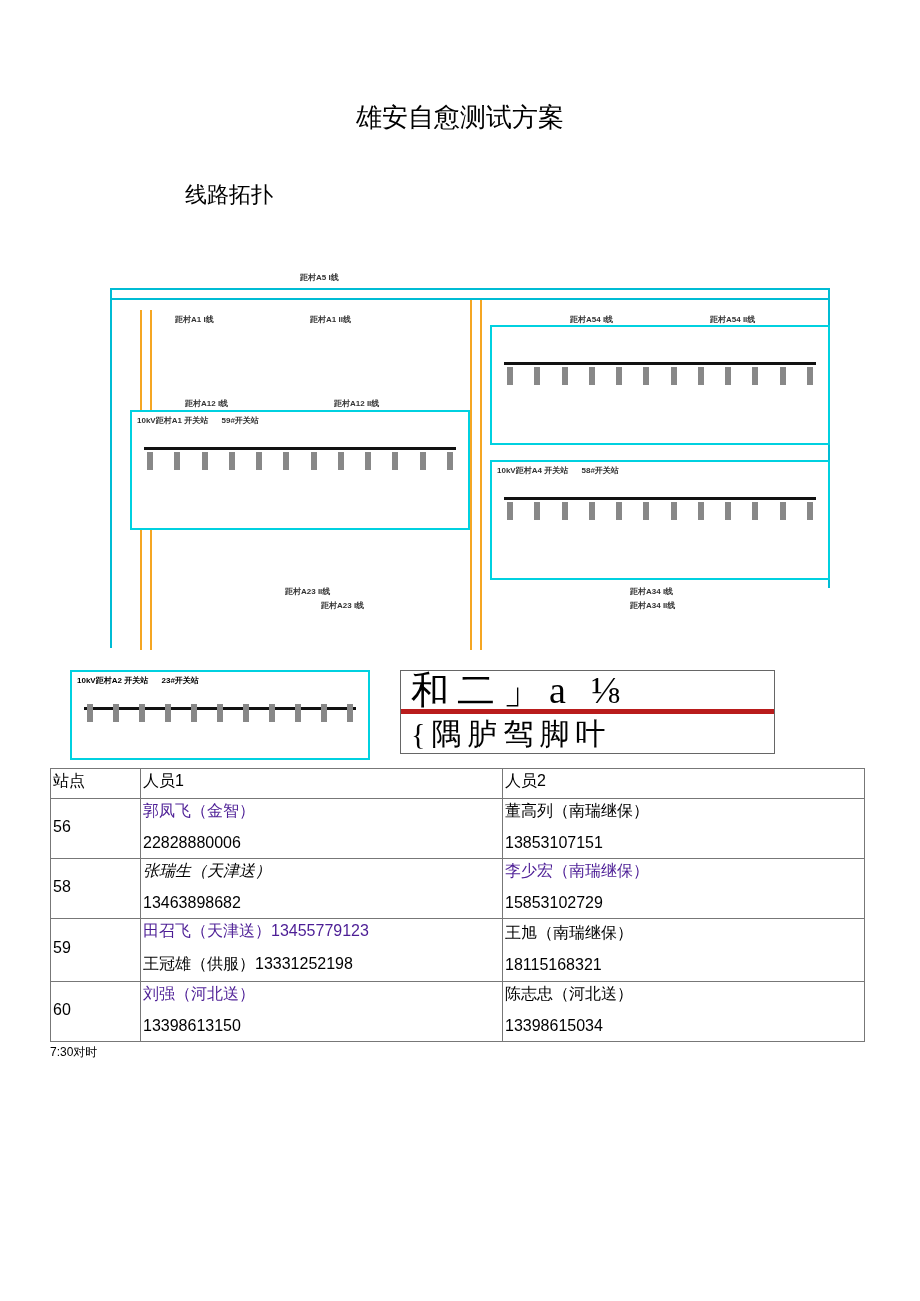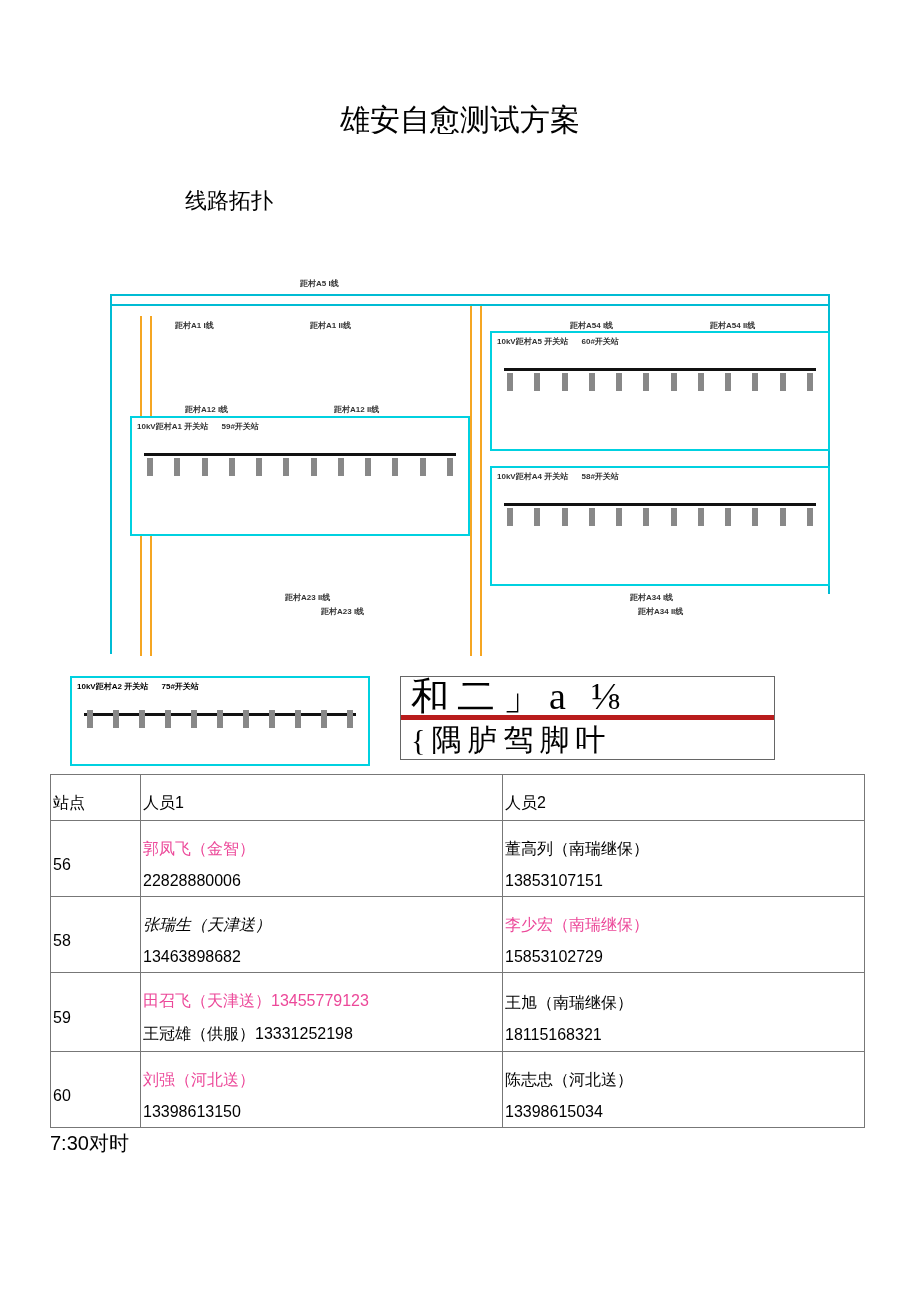--- a/index.html
+++ b/index.html
@@ -7,21 +7,21 @@
     background: #ffffff;
     width: 920px;
     font-family: "SimSun", "Microsoft YaHei", sans-serif;
     color: #000;
   }
   .page {
     padding: 100px 50px 40px 50px;
   }
   h1.title {
     text-align: center;
-    font-size: 30px;
+    font-size: 26px;
     font-weight: 400;
     margin-bottom: 45px;
   }
   h2.section {
     font-size: 22px;
     font-weight: 400;
     margin-left: 135px;
     margin-bottom: 60px;
   }
   
@@ -84,30 +84,30 @@
   }
   
   table.personnel {
     border-collapse: collapse;
     width: 815px;
     margin-top: 8px;
     font-size: 16px;
   }
   table.personnel th, table.personnel td {
     border: 1px solid #777;
-    padding: 18px 4px 6px 2px;
+    padding: 2px 4px 6px 2px;
     text-align: left;
     vertical-align: middle;
     font-weight: 400;
   }
   table.personnel th { font-weight: 400; }
   .col-site { width: 90px; }
   .col-p { width: 362px; }
-  .hl { color: #ec4899; }
-  .footnote { font-size: 20px; margin-top: 2px; }
+  .hl { color: #4c1d95; }
+  .footnote { font-size: 12px; margin-top: 2px; }
 </style>
 </head>
 <body>
 
 <div class="page">
   <h1 class="title">雄安自愈测试方案</h1>
   <h2 class="section">线路拓扑</h2>
 
   <div class="diagram-wrap">
 
@@ -124,24 +124,23 @@
     <span class="lbl" style="left:230px; top:2px;">距村A5 I线</span>
     <span class="lbl" style="left:105px; top:44px;">距村A1 I线</span>
     <span class="lbl" style="left:240px; top:44px;">距村A1 II线</span>
     <span class="lbl" style="left:500px; top:44px;">距村A54 I线</span>
     <span class="lbl" style="left:640px; top:44px;">距村A54 II线</span>
     <span class="lbl" style="left:105px; top:128px;padding-left:10px;">距村A12 I线</span>
     <span class="lbl" style="left:240px; top:128px;margin-left:24px;">距村A12 II线</span>
     <span class="lbl" style="left:215px; top:316px;">距村A23 II线</span>
     <span class="lbl" style="left:215px; top:330px;padding-left:36px;">距村A23 I线</span>
     <span class="lbl" style="left:560px; top:316px;">距村A34 I线</span>
-    <span class="lbl" style="left:560px; top:330px;margin-left:8px;">距村A34 II线</span>
+    <span class="lbl" style="left:560px; top:330px;">距村A34 II线</span>
 
     <div class="station" style="left:420px; top:55px;">
-      <div class="hdr"><span>10kV距村A5 开关站</span>&nbsp;&nbsp;&nbsp;&nbsp;&nbsp;&nbsp;<span>60#开关站</span></div>
       <div class="inner"></div>
       <div class="switches">
           <div class="sw"></div>
           <div class="sw"></div>
           <div class="sw"></div>
           <div class="sw"></div>
           <div class="sw"></div>
           <div class="sw"></div>
           <div class="sw"></div>
           <div class="sw"></div>
@@ -186,21 +185,21 @@
           <div class="sw"></div>
           <div class="sw"></div>
           <div class="sw"></div>
           <div class="sw"></div>
         </div>
     </div>
   </div>
 
   <div class="diag2">
     <div class="station sm" style="position:relative;">
-      <div class="hdr"><span>10kV距村A2 开关站</span>&nbsp;&nbsp;&nbsp;&nbsp;&nbsp;&nbsp;<span>75#开关站</span></div>
+      <div class="hdr"><span>10kV距村A2 开关站</span>&nbsp;&nbsp;&nbsp;&nbsp;&nbsp;&nbsp;<span>23#开关站</span></div>
       <div class="inner"></div>
       <div class="switches" style="top:32px;">
           <div class="sw"></div>
           <div class="sw"></div>
           <div class="sw"></div>
           <div class="sw"></div>
           <div class="sw"></div>
           <div class="sw"></div>
           <div class="sw"></div>
           <div class="sw"></div>

